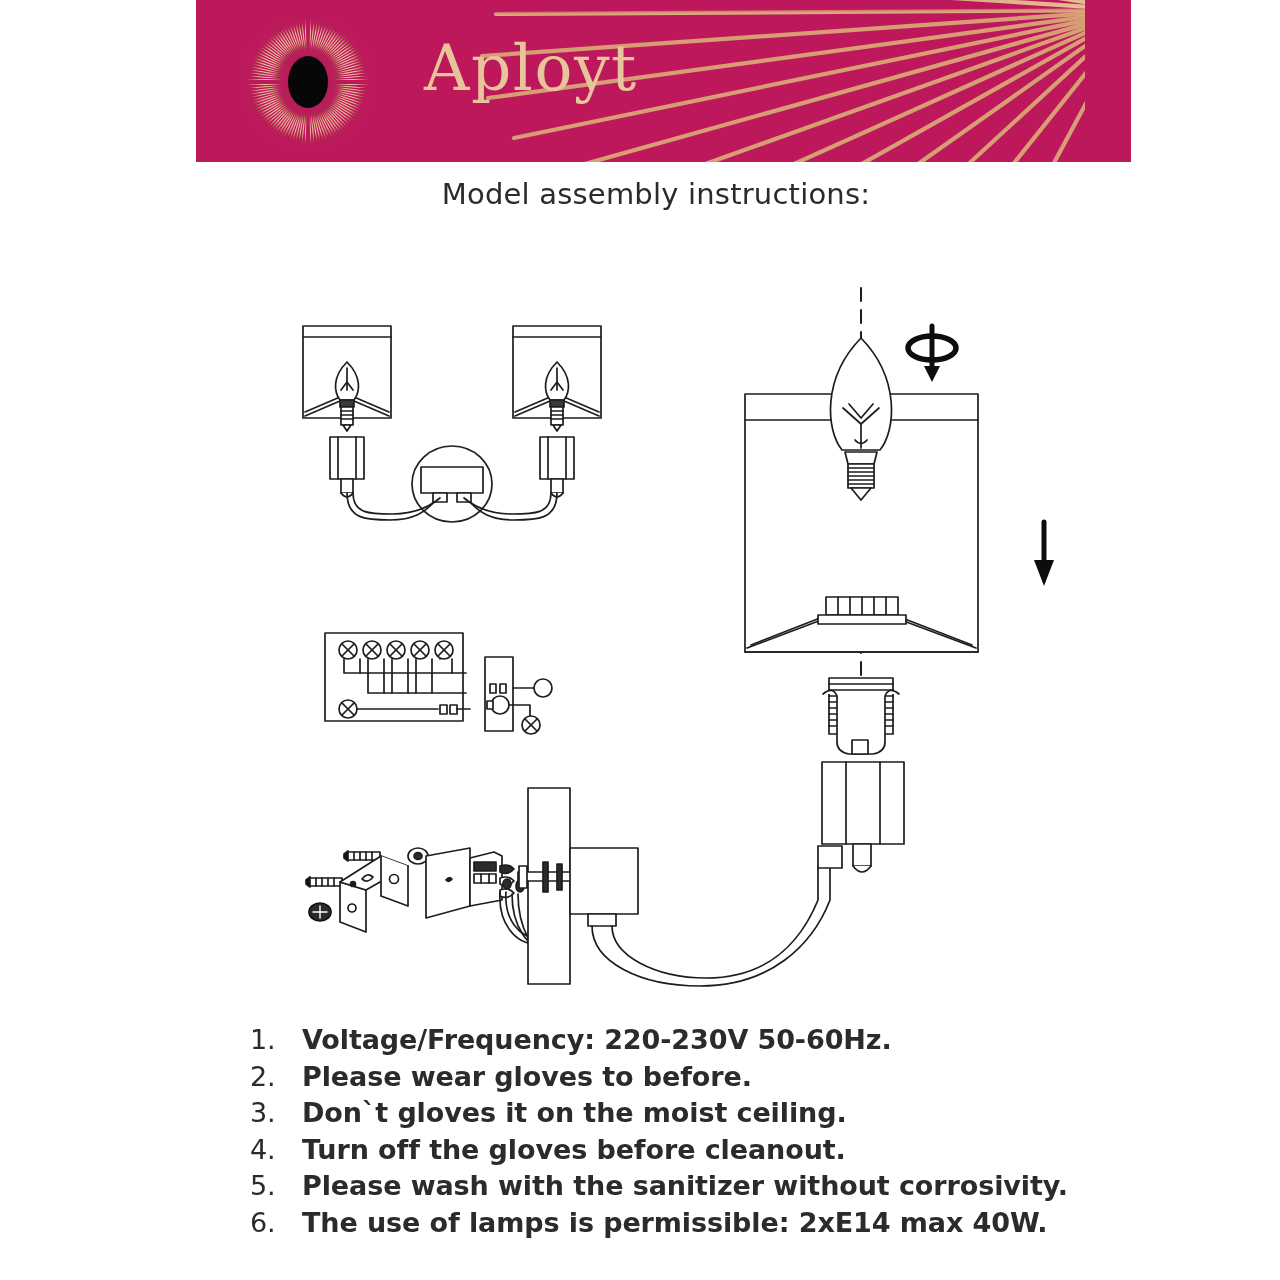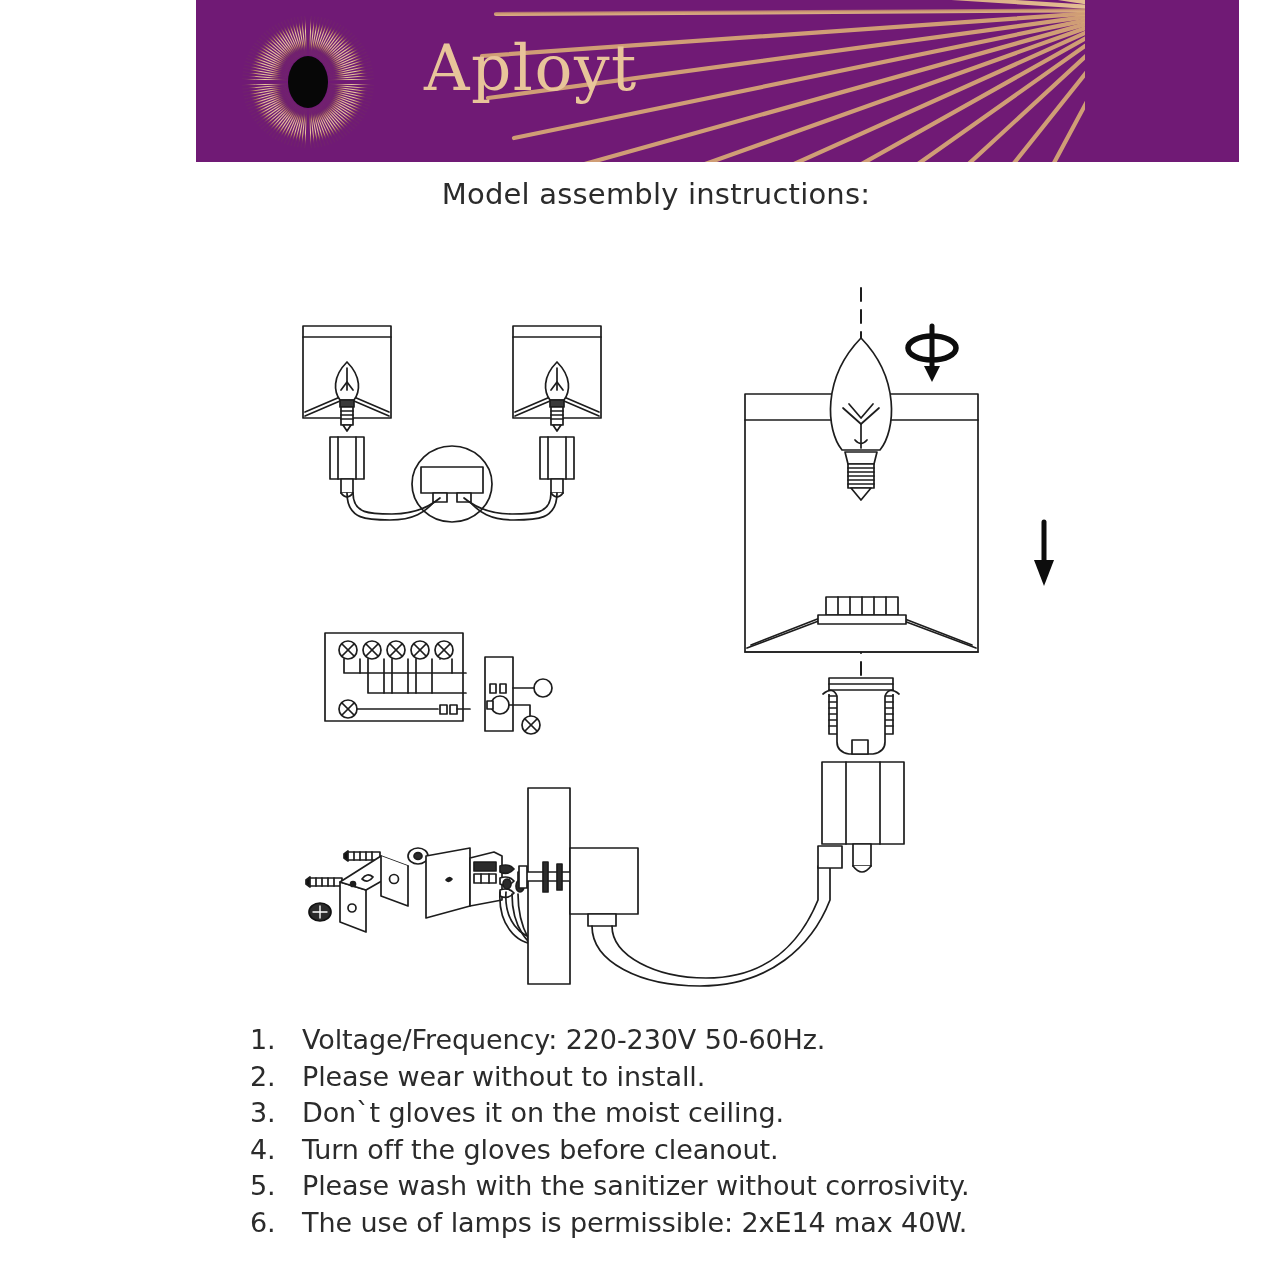--- a/index.html
+++ b/index.html
@@ -15,23 +15,23 @@
     font-family: "Liberation Sans", sans-serif;
     color: #231f20;
     position: relative;
   }
 
   
   .banner {
     position: absolute;
     left: 196px;
     top: 0px;
-    width: 1043px;
+    width: 935px;
     height: 162px;
-    background: #701a75;
+    background: #be185d;
     overflow: hidden;
   }
   .banner-rays {
     position: absolute;
     inset: 0;
     pointer-events: none;
   }
   .logo-mark {
     position: absolute;
     left: 44px;
@@ -97,20 +97,21 @@
     letter-spacing: -0.1px;
   }
   .note-num {
     width: 52px;
     flex: 0 0 52px;
     text-align: left;
   }
   .note-text {
     flex: 1 1 auto;
     white-space: nowrap;
+    font-weight: bold;
   }
 </style>
 </head>
 <body>
 
 <div class="banner">
 
   <svg class="banner-rays" width="889" height="162" viewBox="0 0 889 162">
     <defs>
       <linearGradient id="rayGrad" x1="1" y1="1" x2="0" y2="0">
@@ -576,21 +577,21 @@
 </svg>
 </div>
 
 <ol class="notes" style="list-style:none;margin:0;padding:0;">
   <li class="note-row">
     <span class="note-num">1.</span>
     <span class="note-text">Voltage/Frequency: 220-230V 50-60Hz.</span>
   </li>
   <li class="note-row">
     <span class="note-num">2.</span>
-    <span class="note-text">Please wear without to install.</span>
+    <span class="note-text">Please wear gloves to before.</span>
   </li>
   <li class="note-row">
     <span class="note-num">3.</span>
     <span class="note-text">Don`t gloves it on the moist ceiling.</span>
   </li>
   <li class="note-row">
     <span class="note-num">4.</span>
     <span class="note-text">Turn off the gloves before cleanout.</span>
   </li>
   <li class="note-row">

